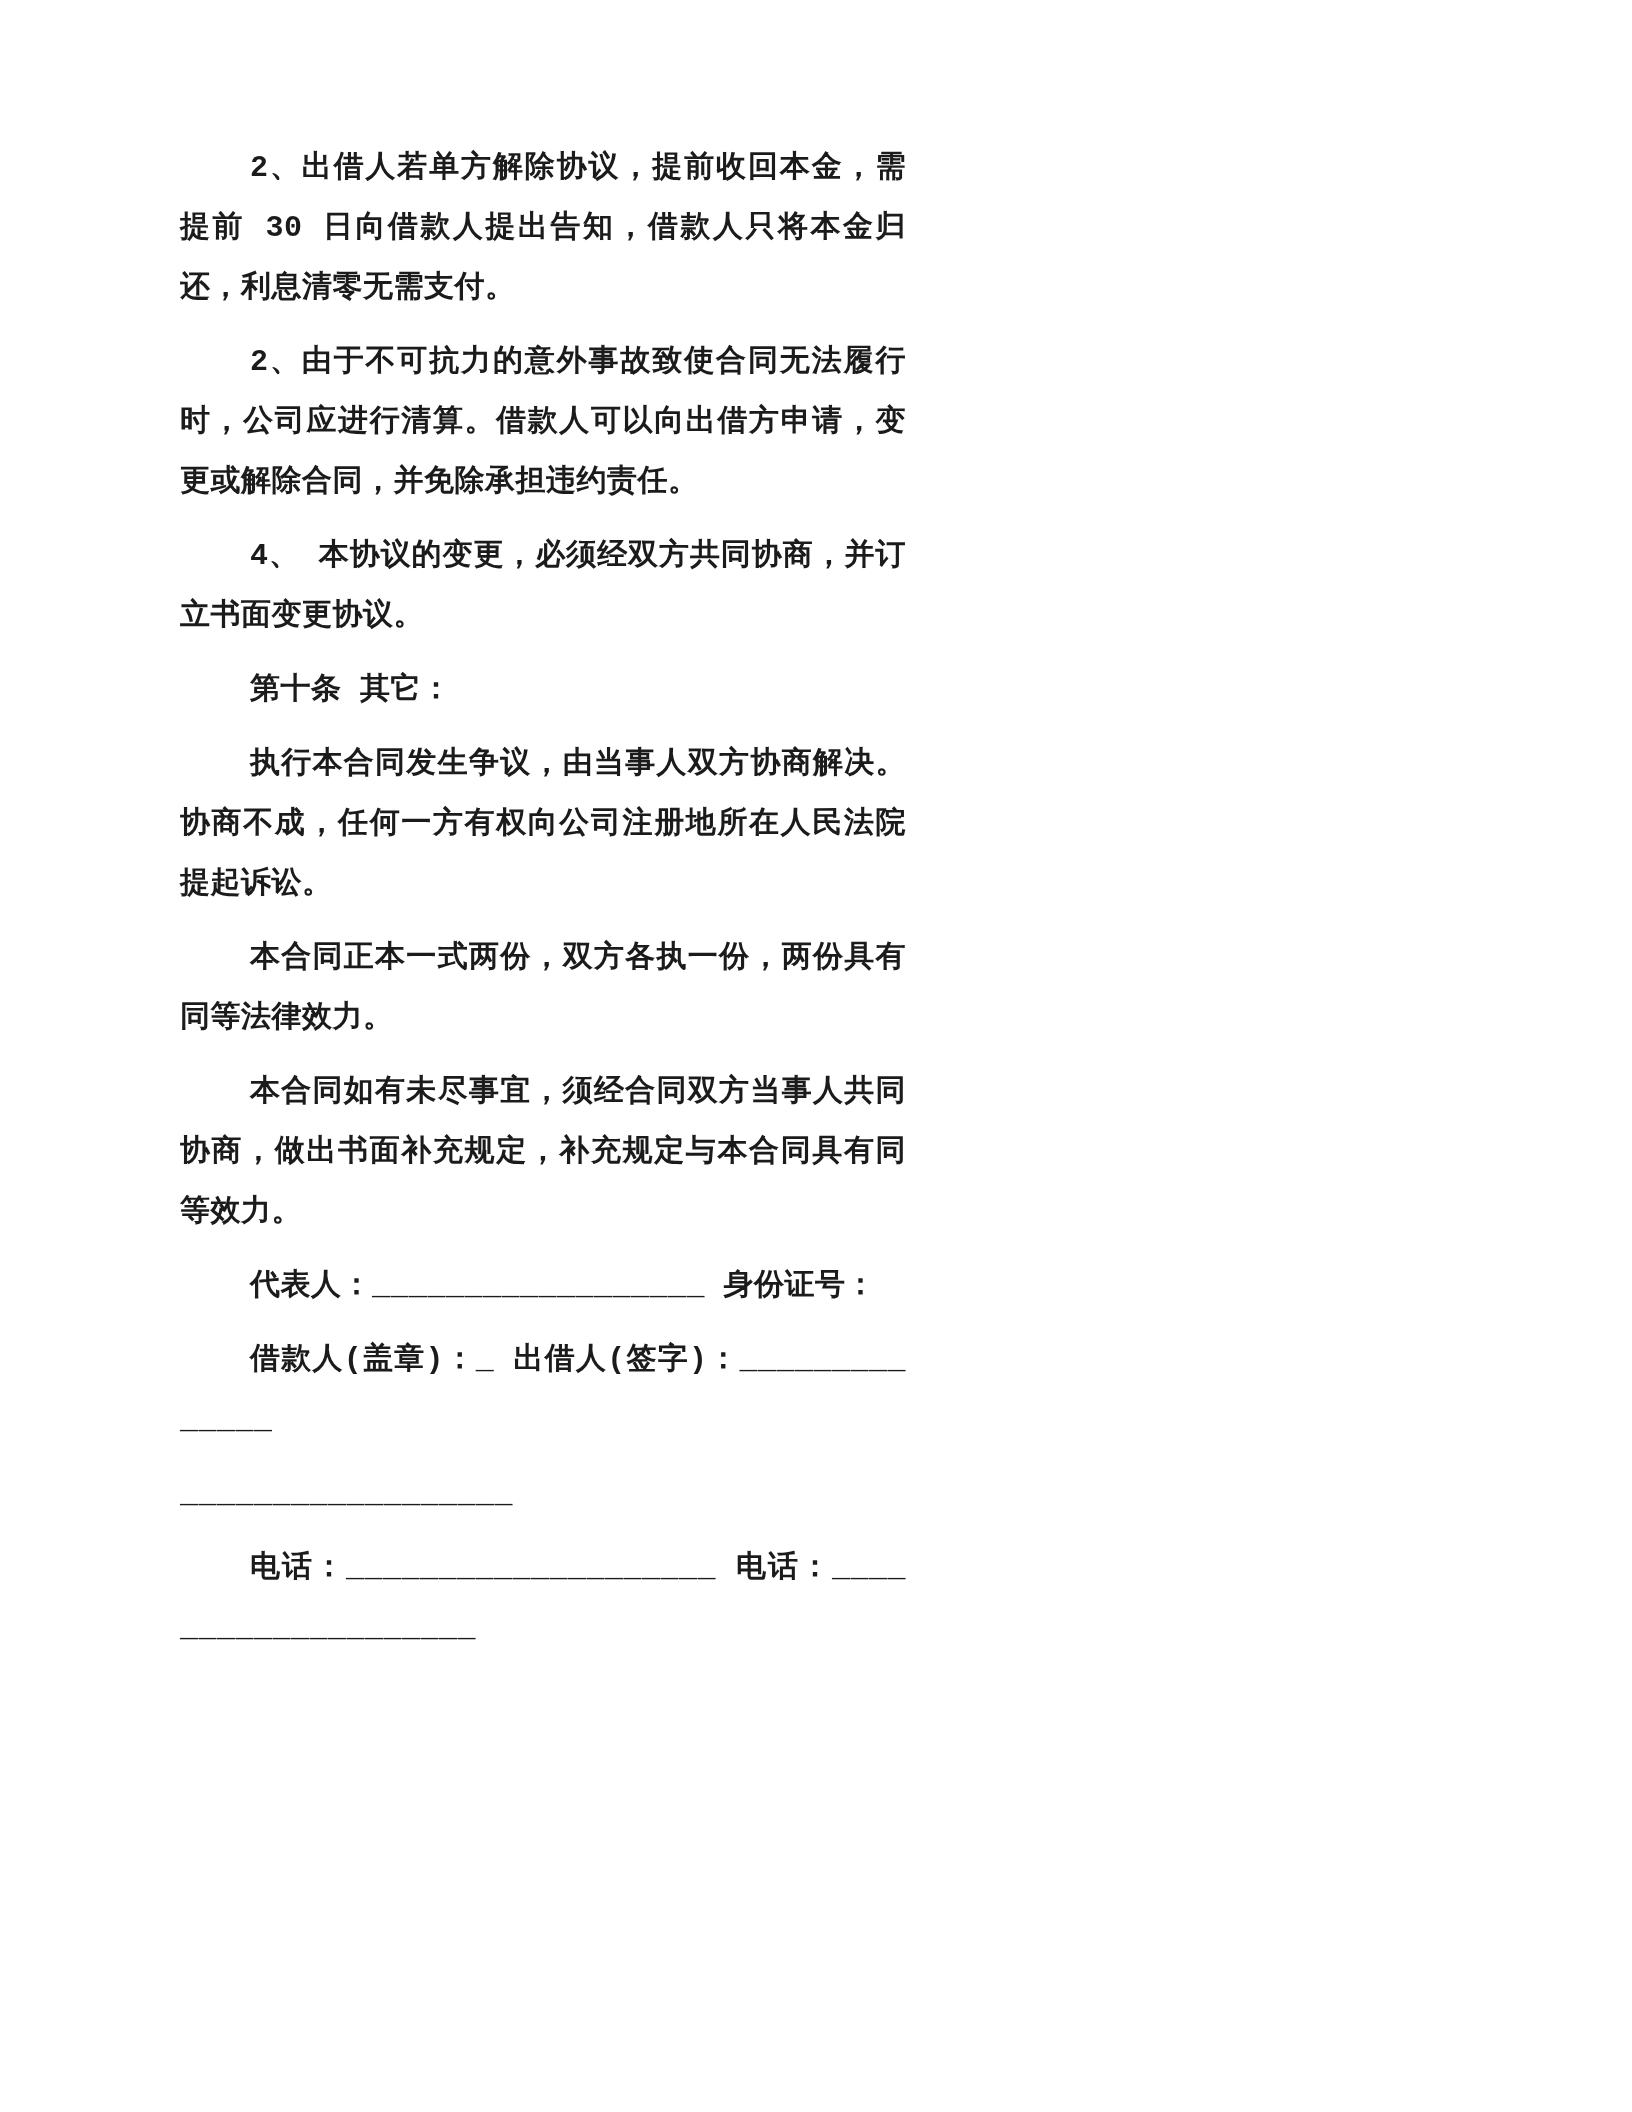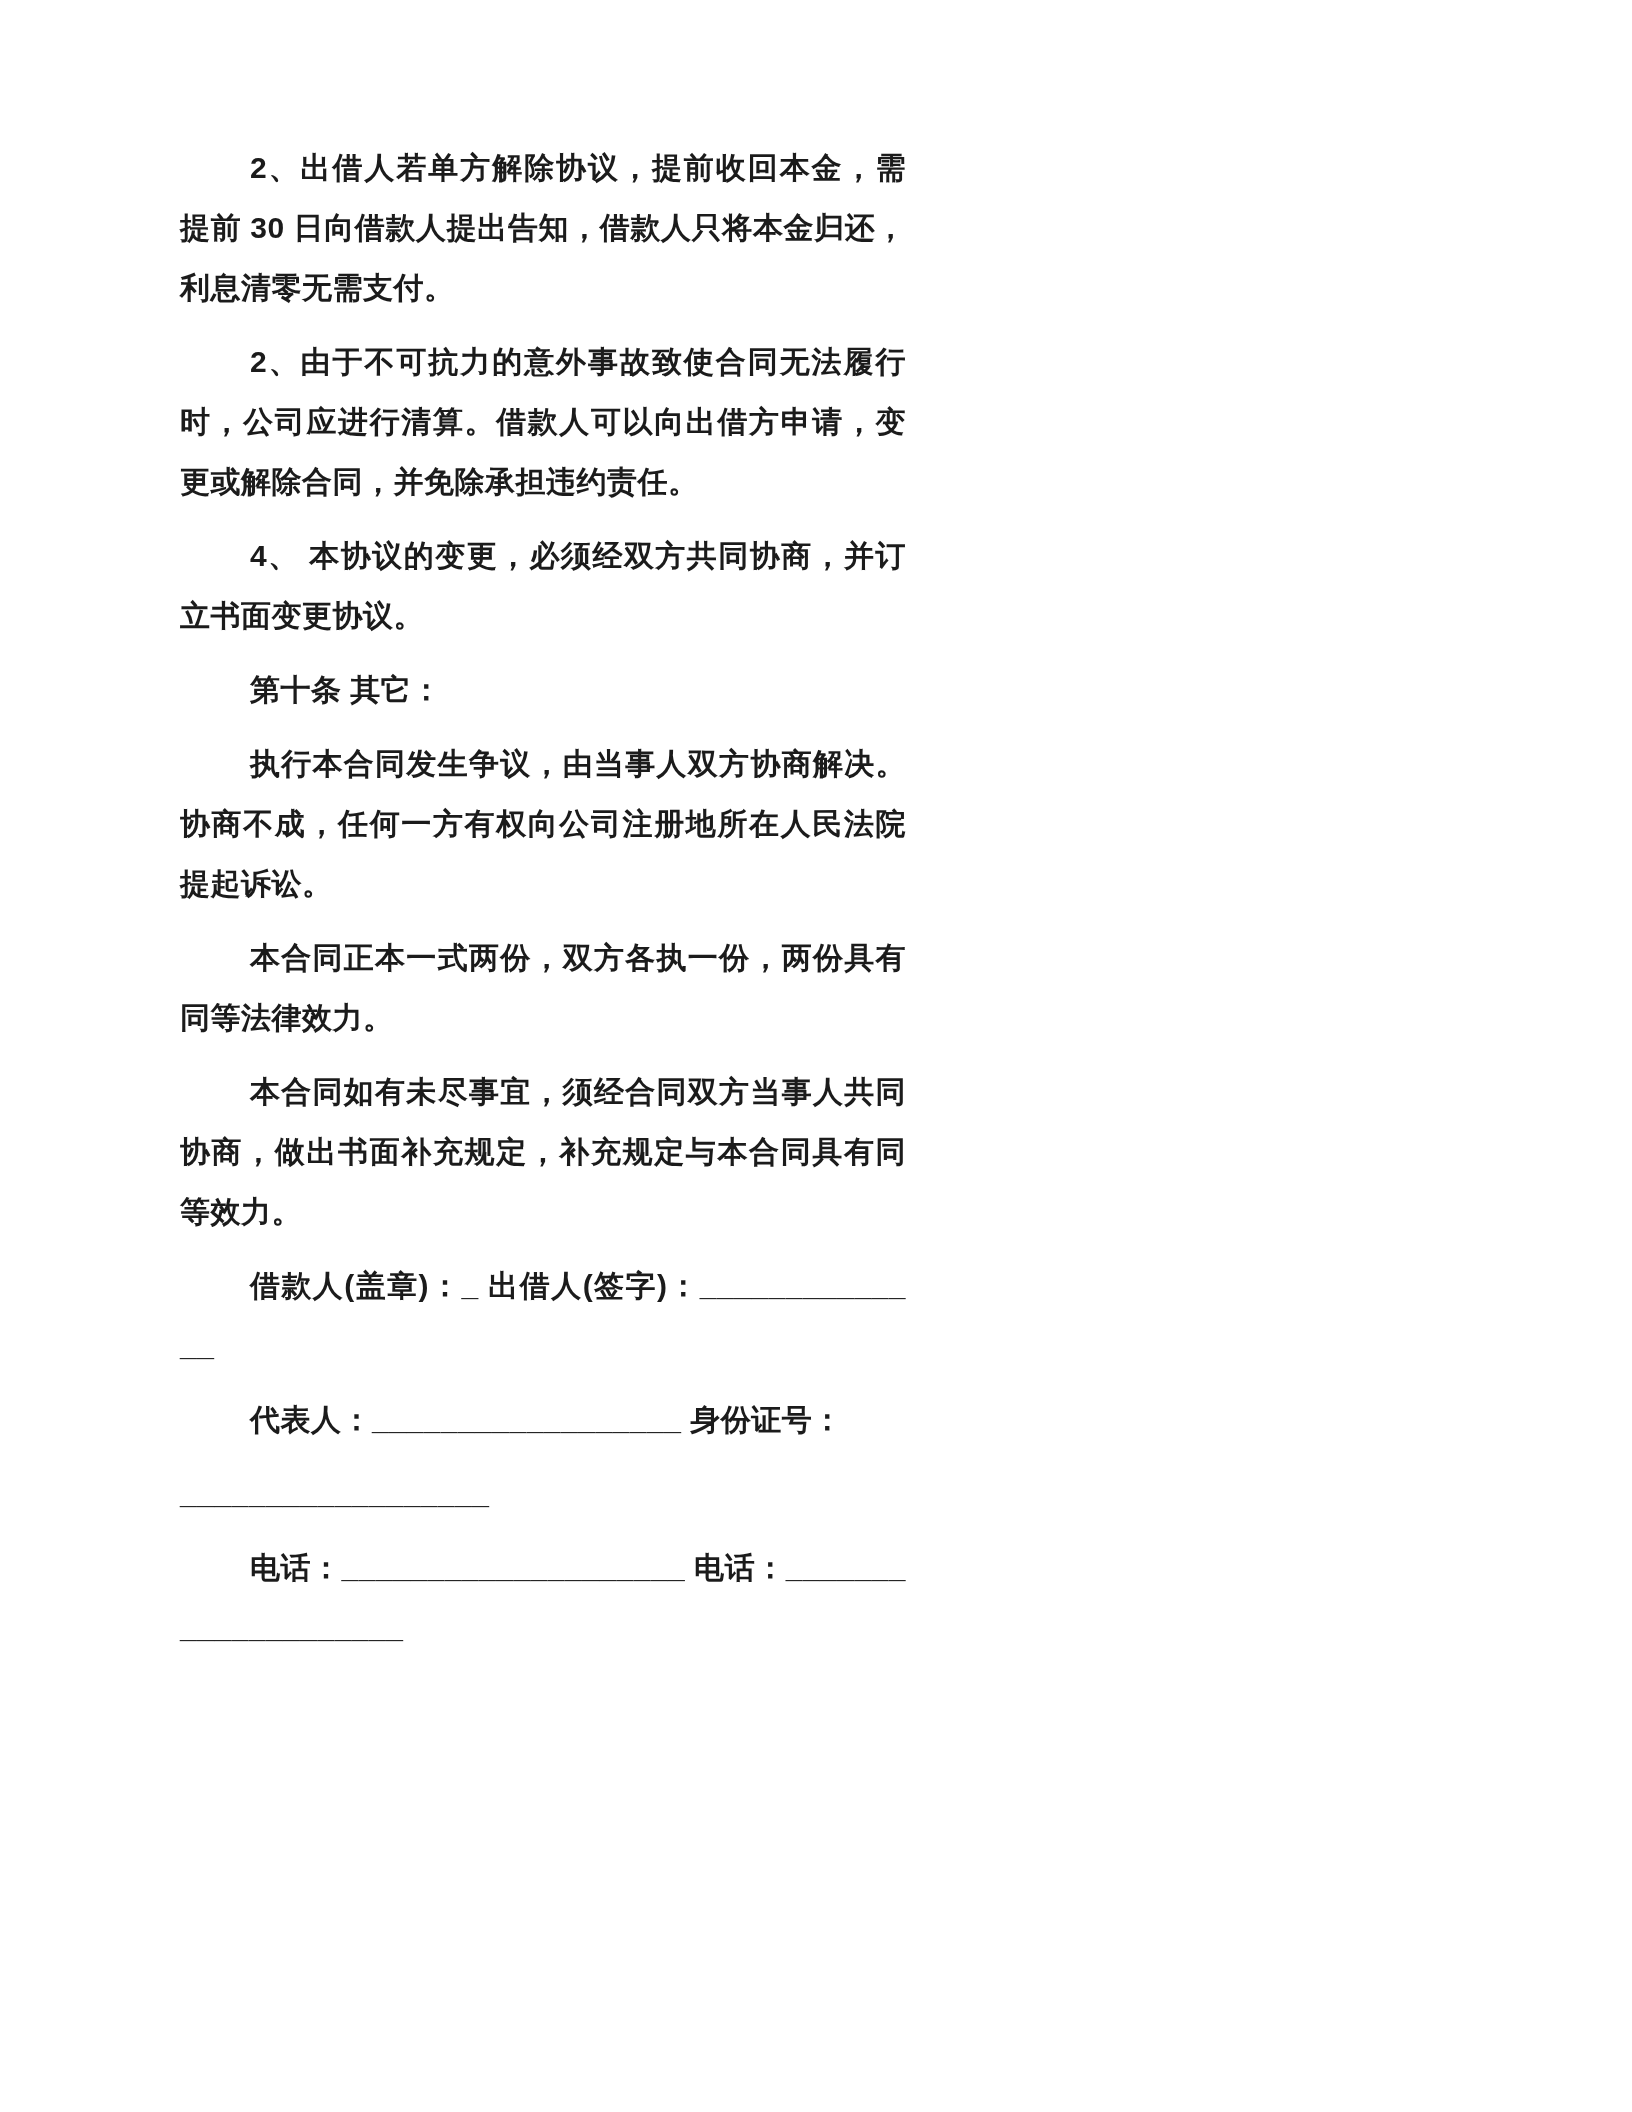--- a/index.html
+++ b/index.html
@@ -12,20 +12,21 @@
     overflow: hidden;
   }
   .page {
     position: absolute;
     top: 0;
     left: 0;
     width: 1484px;
     height: 2112px;
     background: #ffffff;
     padding: 138px 578px 0 180px;
+    font-family: Liberation Mono, monospace;
   }
   .para {
     font-size: 30px;
     line-height: 60px;
     font-weight: 700;
     color: #1b1b1b;
     text-indent: 70px;
     margin-bottom: 14px;
     text-align: justify;
     letter-spacing: 0.5px;
@@ -39,17 +40,17 @@
 <body>
 
 <div class="page">
   <p class="para">2、出借人若单方解除协议，提前收回本金，需提前 30 日向借款人提出告知，借款人只将本金归还，利息清零无需支付。</p>
   <p class="para">2、由于不可抗力的意外事故致使合同无法履行时，公司应进行清算。借款人可以向出借方申请，变更或解除合同，并免除承担违约责任。</p>
   <p class="para">4、 本协议的变更，必须经双方共同协商，并订立书面变更协议。</p>
   <p class="para">第十条 其它：</p>
   <p class="para">执行本合同发生争议，由当事人双方协商解决。协商不成，任何一方有权向公司注册地所在人民法院提起诉讼。</p>
   <p class="para">本合同正本一式两份，双方各执一份，两份具有同等法律效力。</p>
   <p class="para">本合同如有未尽事宜，须经合同双方当事人共同协商，做出书面补充规定，补充规定与本合同具有同等效力。</p>
+  <p class="para">代表人：__________________ 身份证号：</p>
   <p class="para">借款人(盖章)：_ 出借人(签字)：______________</p>
-  <p class="para">代表人：__________________ 身份证号：</p>
   <p class="para no-indent">__________________</p>
   <p class="para">电话：____________________ 电话：____________________</p>
 </div>
 
 </body></html>

